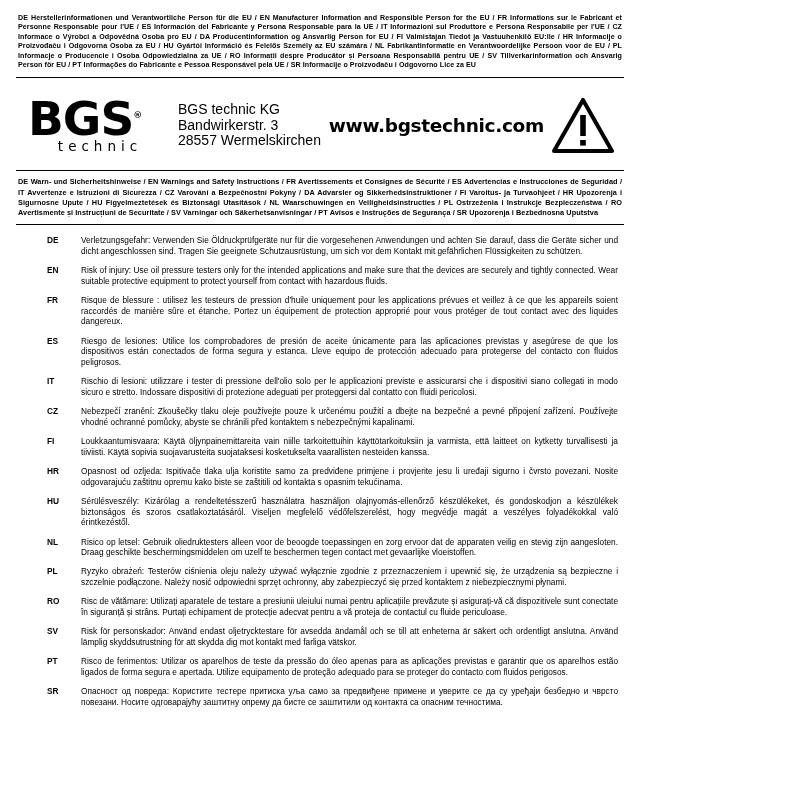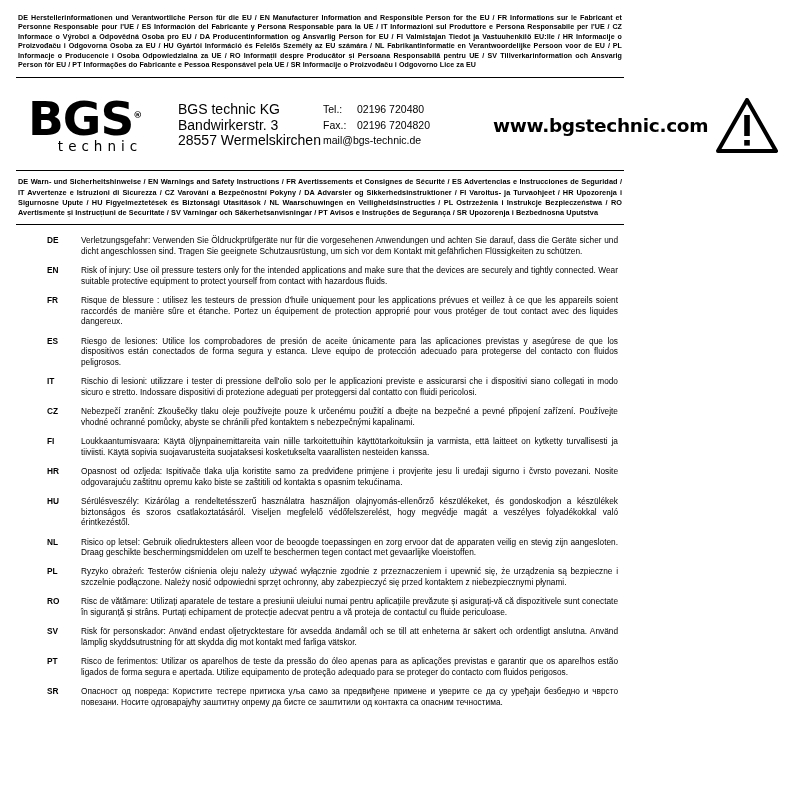--- a/index.html
+++ b/index.html
@@ -148,29 +148,20 @@
       <div class="logo-bgs"><span>BGS</span><span class="logo-reg">®</span></div>
       <div class="logo-technic">technic</div>
     </div>
 
     <div class="addr">
       <div>BGS technic KG</div>
       <div>Bandwirkerstr. 3</div>
       <div>28557 Wermelskirchen</div>
     </div>
 
-    <div class="contact">
-      <div>
-        <span style="display:inline-block;width:34px">Tel.:</span><span>02196 720480</span>
-      </div>
-      <div>
-        <span style="display:inline-block;width:34px">Fax.:</span><span>02196 7204820</span>
-      </div>
-      <div>mail@bgs-technic.de</div>
-    </div>
 
     <div class="web">www.bgstechnic.com</div>
 
     <div class="warn-tri">
       <svg width="62" height="55" viewBox="0 0 62 55" aria-hidden="true">
         <polygon points="31,2 60,53 2,53" fill="none" stroke="#000" stroke-width="4" stroke-linejoin="round"></polygon>
         <rect x="28.2" y="17" width="5.6" height="21" fill="#000"></rect>
         <rect x="28.2" y="42" width="5.6" height="5.6" fill="#000"></rect>
       </svg>
     </div>

